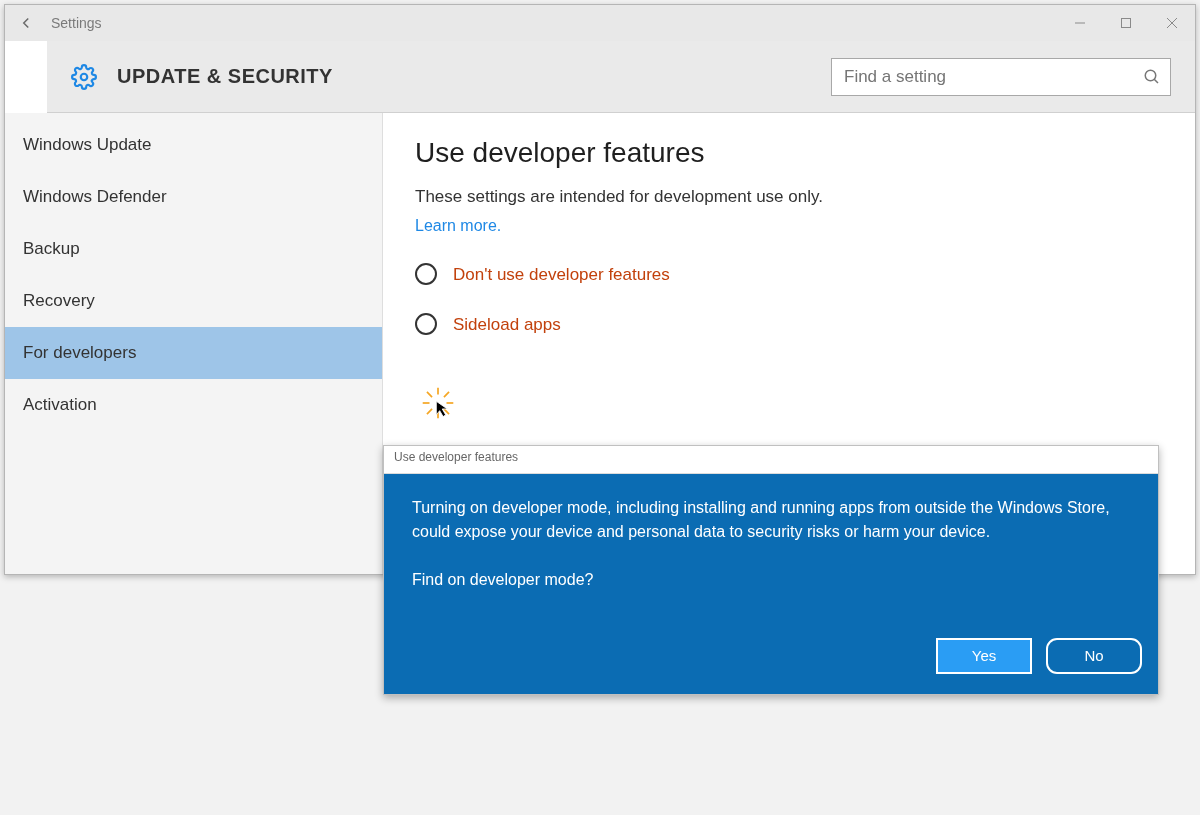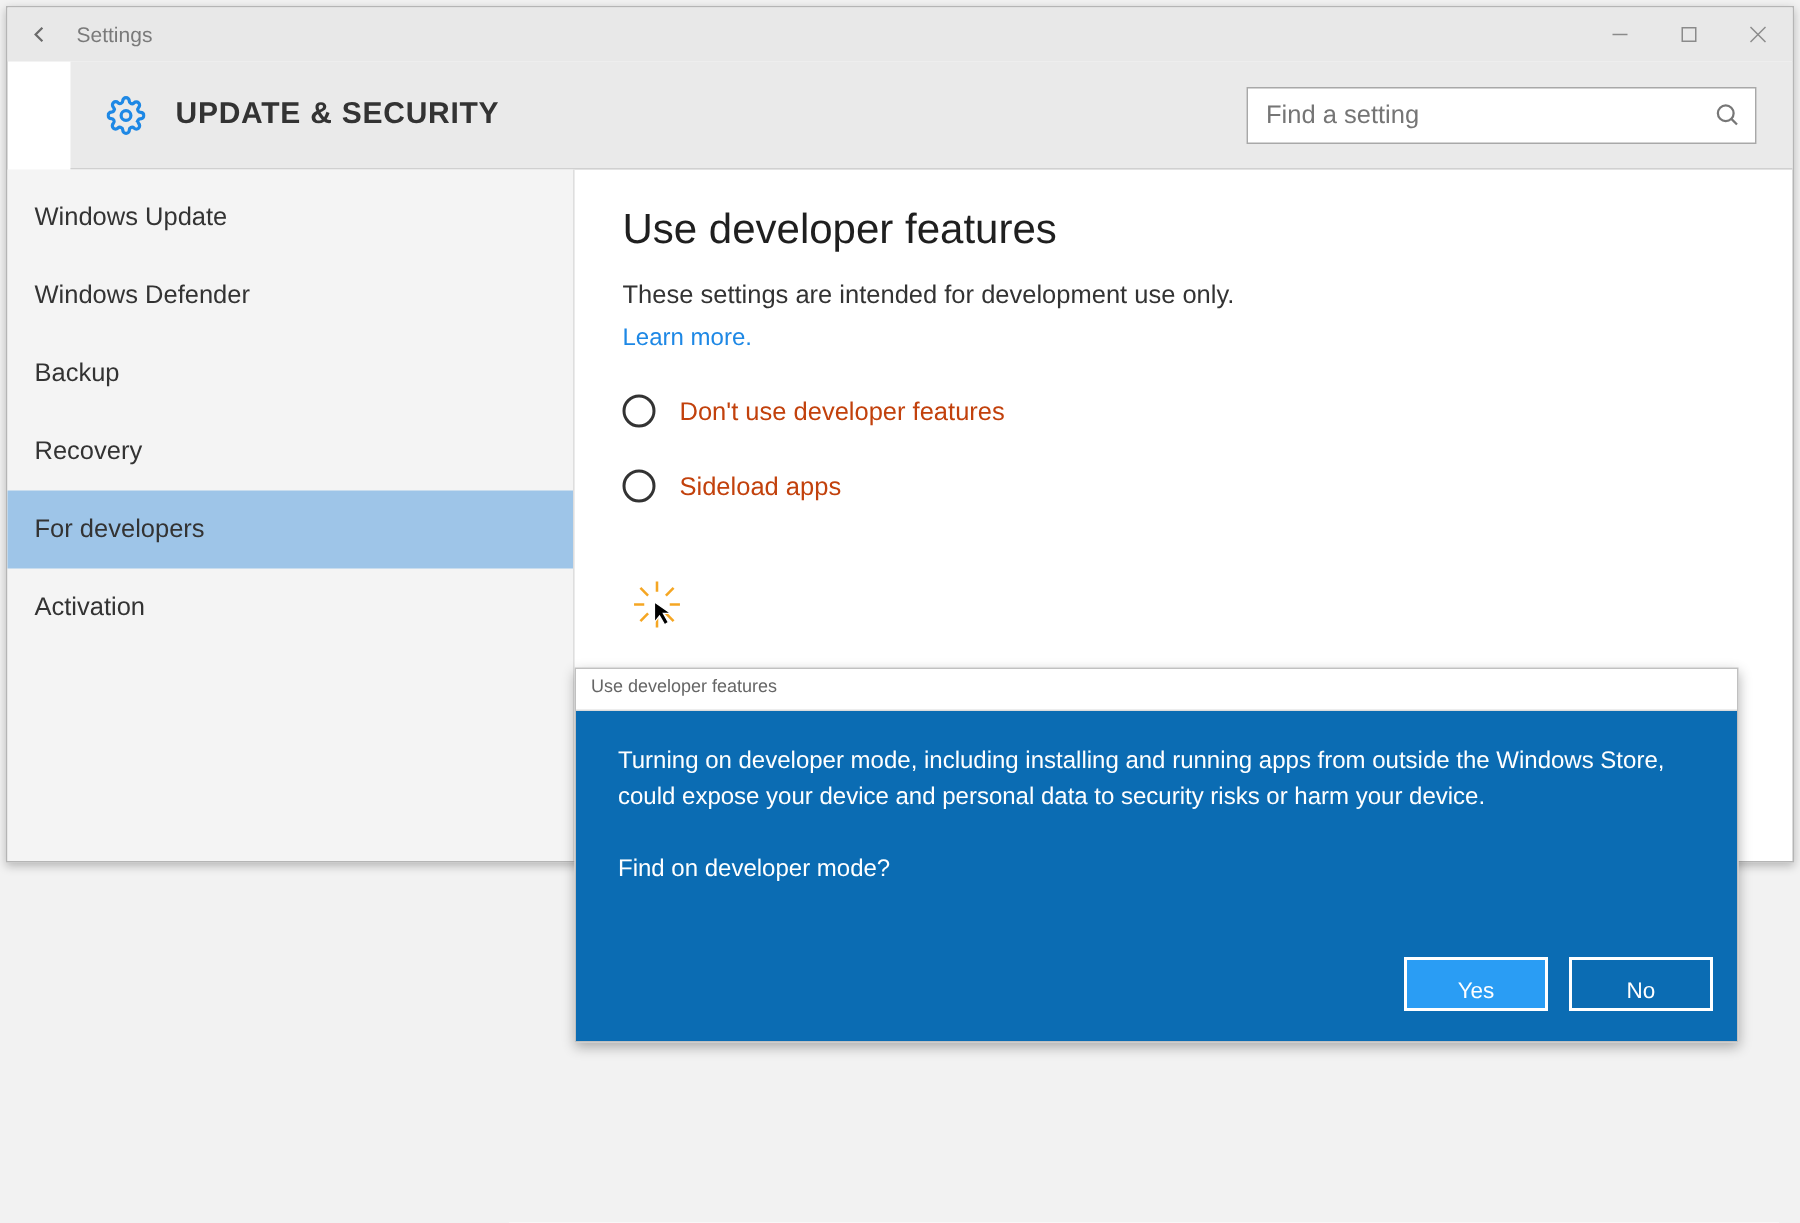--- a/index.html
+++ b/index.html
@@ -34,23 +34,23 @@
 
   .radio { display: flex; align-items: flex-end; margin-bottom: 28px; font-size: 17px; color: #c2410c; }
   .radio-circle { width: 22px; height: 22px; border: 2px solid #333; border-radius: 50%; margin-right: 16px; }
 
   
   .dialog { position: absolute; left: 378px; top: 440px; width: 776px; border: 1px solid #c0c0c0; box-shadow: 0 3px 8px rgba(0,0,0,.3); background: #fff; }
   .dialog-title { height: 28px; background: #ffffff; border-bottom: 1px solid #dcdcdc; font-size: 12px; color: #666; padding: 4px 10px; }
   .dialog-body { background: #0b6cb3; color: #fff; padding: 22px 16px 20px 28px; font-size: 16px; line-height: 1.5; }
   .dialog-q { margin-top: 24px; }
   .dialog-buttons { display: flex; justify-content: flex-end; gap: 14px; margin-top: 46px; }
-  .dlg-btn { width: 96px; height: 36px; border: 2px solid #ffffff; display: flex; align-items: flex-end; justify-content: center; font-size: 15px; color: #fff; }
+  .dlg-btn { width: 96px; height: 36px; border: 2px solid #ffffff; display: flex; align-items: center; justify-content: center; font-size: 15px; color: #fff; }
   .dlg-btn.primary { background: #2a9df4; }
-  .dlg-btn.secondary { background: transparent; }
+  .dlg-btn.secondary { background: transparent; border-radius: 11px; }
 
   
   .cursor-spark { position: absolute; left: 416px; top: 381px; width: 34px; height: 34px; pointer-events: none; }
   .cursor-spark svg { width: 100%; height: 100%; }
 </style>
 </head>
 <body>
 
 <div class="window">
 

